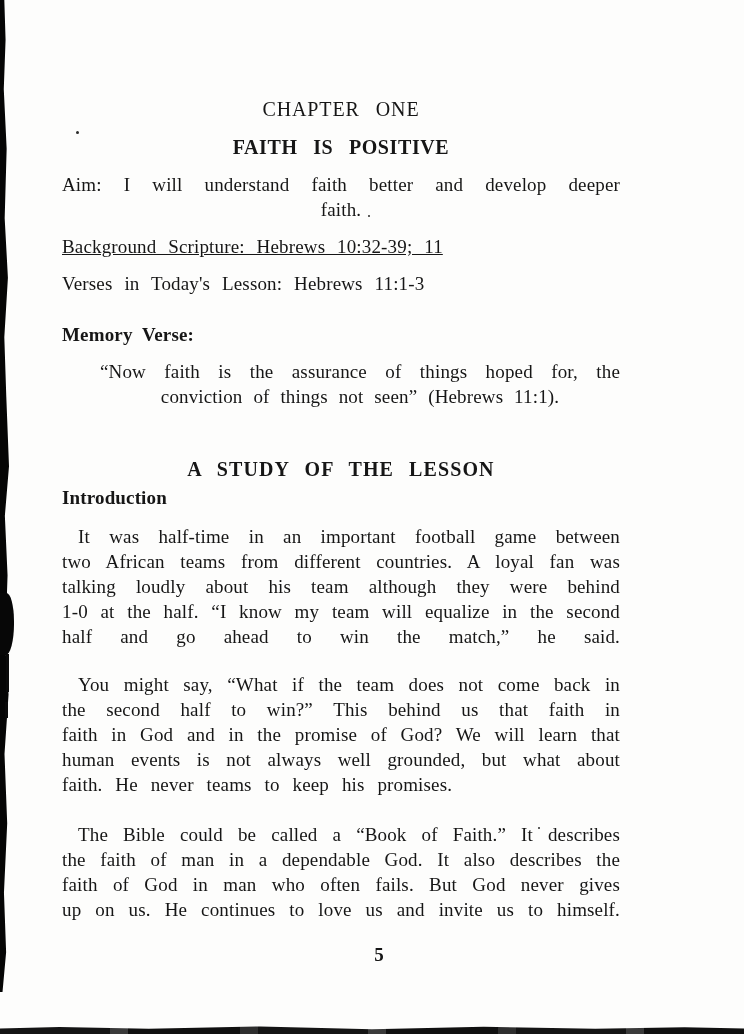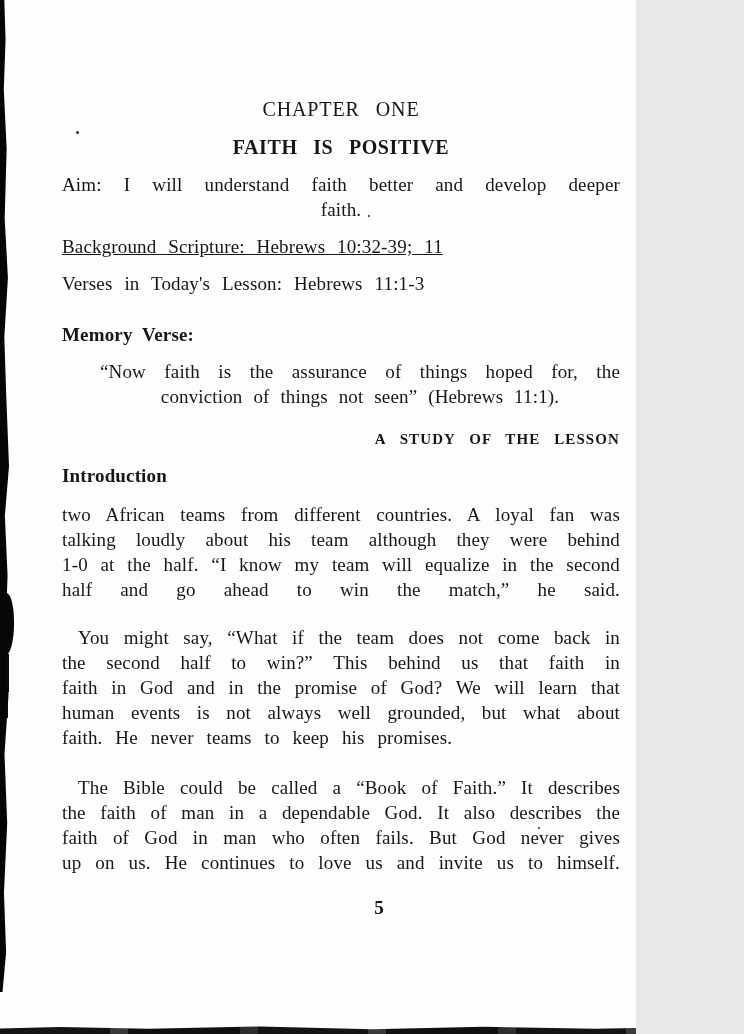--- a/index.html
+++ b/index.html
@@ -1,18 +1,18 @@
 <!DOCTYPE html>
 <html><head>
 <meta charset="utf-8">
 <style>
   html, body { margin: 0; padding: 0; background: #e8e8e8; }
   .page {
     position: relative;
-    width: 636px;
+    width: 744px;
     height: 1034px;
     background: #fdfdfc;
     font-family: "Liberation Serif", "DejaVu Serif", serif;
     color: #161616;
     overflow: hidden;
   }
   .column {
     position: absolute;
     left: 62px;
     top: 0;
@@ -30,22 +30,22 @@
   .indent { text-indent: 16px; }
 
   .chapter { margin-top: 97px; font-size: 20px; letter-spacing: 0.9px; word-spacing: 10px; }
   .title   { margin-top: 13px; font-size: 20px; font-weight: bold; letter-spacing: 0.6px; word-spacing: 10px; }
   .aim     { margin-top: 12px; }
   .bg-scripture  { margin-top: 12px; text-decoration: underline; }
   .lesson-verses { margin-top: 12px; }
   .mv-heading    { margin-top: 26px; word-spacing: 5px; }
   .quote   { margin-top: 12px; margin-left: 38px; }
   .quote .loose { word-spacing: 6px; text-align: center; }
-  .section { margin-top: 18px; font-size: 15px; font-weight: bold; letter-spacing: 1.1px; word-spacing: 9px; text-align: right; }
-  .intro-heading { margin-top: 11px; font-family: Liberation Serif, serif; }
+  .section { margin-top: 48px; font-size: 20px; font-weight: bold; letter-spacing: 1.1px; word-spacing: 9px; }
+  .intro-heading { margin-top: 3px; font-family: Liberation Serif, serif; }
   .para-1  { margin-top: 14px; }
   .para-2  { margin-top: 23px; }
   .para-2 .loose { word-spacing: 8px; }
   .para-3  { margin-top: 25px; }
   .pagenum { margin-top: 20px; font-weight: bold; transform: translateX(38px); }
 
   
   .gutter {
     position: absolute; left: 0; top: 0; width: 9px; height: 992px; background: #050505;
     clip-path: polygon(0 0, 48% 0, 62% 4%, 42% 9%, 74% 15%, 52% 22%, 88% 28%, 48% 34%,
@@ -102,20 +102,21 @@
     <div class="quote">
       <div class="line just">“Now faith is the assurance of things hoped for, the</div>
       <div class="line loose">conviction of things not seen” (Hebrews 11:1).</div>
     </div>
 
     <div class="section center">A STUDY OF THE LESSON</div>
 
     <div class="heading bold intro-heading">Introduction</div>
 
     <div class="para para-1">
+      <div class="line just indent">It was half-time in an important football game between</div>
       <div class="line just">two African teams from different countries. A loyal fan was</div>
       <div class="line just">talking loudly about his team although they were behind</div>
       <div class="line just">1-0 at the half. “I know my team will equalize in the second</div>
       <div class="line just">half and go ahead to win the match,” he said.</div>
     </div>
 
     <div class="para para-2">
       <div class="line just indent">You might say, “What if the team does not come back in</div>
       <div class="line just">the second half to win?” This behind us that faith in</div>
       <div class="line just">faith in God and in the promise of God? We will learn that</div>

